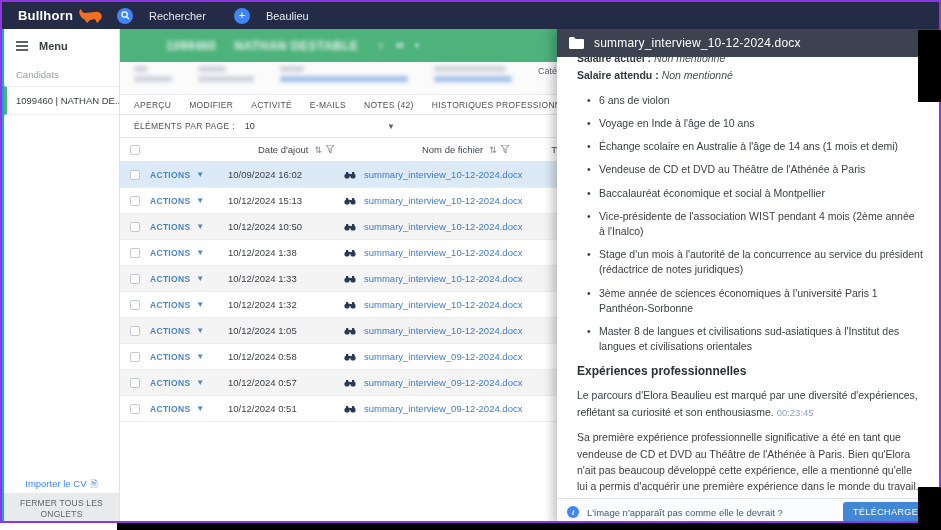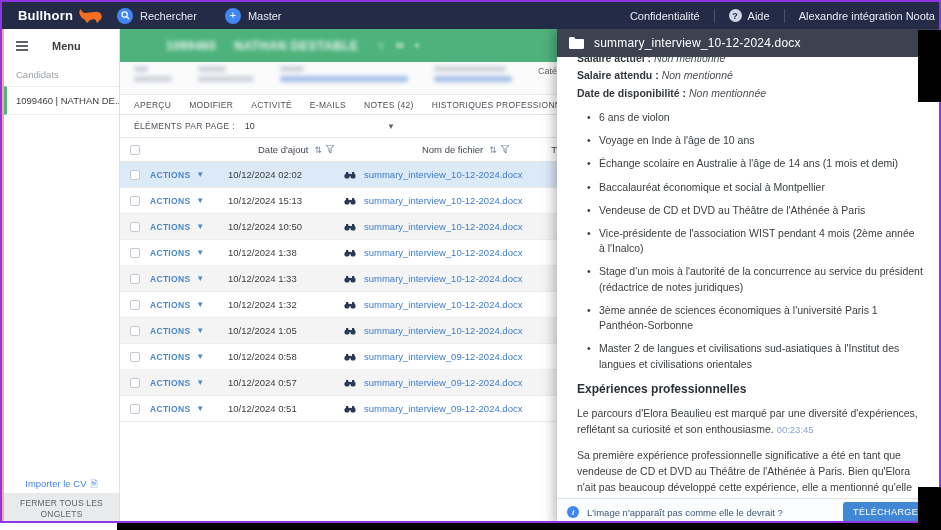--- a/index.html
+++ b/index.html
@@ -1,37 +1,37 @@
 <!DOCTYPE html>
 <html><head>
 <meta charset="utf-8">
 <style>
   * { margin:0; padding:0; box-sizing:border-box; }
   html,body { background:#111; }
   body { font-family:"Liberation Sans", sans-serif; }
   .screen { position:relative; width:941px; height:530px; background:#000; overflow:hidden; }
-  .window { position:absolute; left:0; top:0; width:941px; height:523px; background:#fca5a5; border:2px solid #8f36e3; overflow:hidden;padding-left:9px; }
+  .window { position:absolute; left:0; top:0; width:941px; height:523px; background:#0ea5e9; border:2px solid #8f36e3; overflow:hidden;padding-left:9px; }
   .below-strip-left { position:absolute; left:0; top:523px; width:117px; height:7px; background:#fdfdfd; }
   .blackbox { position:absolute; background:#000; z-index:60; }
 
   
   .navbar { position:absolute; left:0; top:0; width:100%; height:27px; background:#232b47; display:flex; align-items:center; color:#fff; z-index:30; }
   .brand { display:flex; align-items:center; gap:4px; padding:0 14px 0 16px; }
   .brand-text { font-size:13px; font-weight:bold; letter-spacing:.2px; }
   .bull { width:26px; height:16px; }
-  .nav-item { display:flex; align-items:center; gap:7px; font-size:11px; color:#e8eaf2; margin-right:28px; cursor:pointer; }
+  .nav-item { display:flex; align-items:center; gap:16px; font-size:11px; color:#e8eaf2; margin-right:28px; cursor:pointer; }
   .blue-circle { width:16px; height:16px; border-radius:50%; background:#4285f4; display:flex; align-items:center; justify-content:center; color:#fff; font-size:11px; line-height:1; }
   .nav-right { margin-left:auto; display:flex; align-items:center; font-size:11px; color:#e8eaf2; }
   .nav-right .sep { width:1px; height:14px; background:#4a5273; margin:0 14px; }
   .help-circle { width:13px; height:13px; border-radius:50%; background:#cfd6e6; color:#232b47; font-size:9px; font-weight:bold; display:inline-flex; align-items:center; justify-content:center; margin-right:6px; }
   .user-label { padding-right:4px; white-space:nowrap; }
 
   
   .sidebar { position:absolute; left:2px; top:27px; width:116px; height:496px; background:#fff; border-right:1px solid #dfe1e5; z-index:10; }
-  .menu-row { display:flex; align-items:center; gap:24px; padding:10px 10px 8px 12px; font-size:11px; color:#3c4043; font-weight:bold; }
+  .menu-row { display:flex; align-items:center; gap:11px; padding:10px 10px 8px 12px; font-size:11px; color:#3c4043; font-weight:bold; }
   .hamburger { display:inline-block; width:12px; }
   .hamburger span { display:block; height:2px; background:#5f6368; margin:2px 0; }
   .side-section { font-size:9.5px; color:#9aa0a6; padding:8px 12px 6px; }
   .side-item { font-size:9.5px; color:#3c4043; padding:8px 8px 8px 9px; border-left:3px solid #4db27c; border-top:1px solid #eceef0; border-bottom:1px solid #eceef0; background:#fff; white-space:nowrap; overflow:hidden; cursor:pointer; }
   .import-cv { position:absolute; bottom:32px; left:0; width:100%; text-align:center; font-size:9.5px; color:#4285f4; cursor:pointer; }
   .doc-glyph { display:inline-block; margin-left:4px; font-size:9px; }
   .close-tabs { position:absolute; bottom:0; left:0; width:100%; background:#e9eaec; color:#5f6368; font-size:8.5px; text-align:center; padding:5px 4px; line-height:1.3; letter-spacing:.2px; cursor:pointer; }
 
   
   .main { position:absolute; left:118px; top:27px; width:823px; height:496px; background:#fff; }
@@ -116,29 +116,21 @@
         <span class="blue-circle">
           <svg width="9" height="9" viewBox="0 0 10 10">
               <circle cx="4" cy="4" r="3" fill="none" stroke="#fff" stroke-width="1.4"></circle>
               <line x1="6.2" y1="6.2" x2="9" y2="9" stroke="#fff" stroke-width="1.4"></line>
             </svg>
         </span>
         <span>Rechercher</span>
       </div>
       <div class="nav-item">
         <span class="blue-circle">+</span>
-        <span>Master</span>
-      </div>
-      <div class="nav-right">
-        <span>Confidentialité</span>
-        <span class="sep"></span>
-        <span class="help-circle">?</span>
-        <span>Aide</span>
-        <span class="sep"></span>
-        <span class="user-label">Alexandre intégration Noota</span>
+        <span>Beaulieu</span>
       </div>
     </div>
 
     <div class="sidebar">
       <div class="menu-row">
         <span class="hamburger">
             <span></span>
             <span></span>
             <span></span>
           </span>
@@ -235,21 +227,21 @@
       </div>
 
       <div class="trow selected">
         <span class="cell-check">
             <span class="checkbox"></span>
           </span>
         <span class="cell-actions">
             <span>ACTIONS</span>
             <span class="caret">▼</span>
           </span>
-        <span class="cell-date">10/12/2024 02:02</span>
+        <span class="cell-date">10/09/2024 16:02</span>
         <span class="cell-icon">
             <svg width="12" height="8" viewBox="0 0 12 8">
               <circle cx="3" cy="5" r="2.6" fill="#2a3a55"></circle>
               <circle cx="9" cy="5" r="2.6" fill="#2a3a55"></circle>
               <path d="M2 1h2l1 3H2zM8 1h2l1 3H8z" fill="#2a3a55"></path>
               <circle cx="6" cy="4" r="1.2" fill="#2a3a55"></circle>
             </svg>
           </span>
         <span class="cell-file"><a href="#">summary_interview_10-12-2024.docx</a></span>
         <span class="cell-type"><span class="blur-bar" style="width:70px"></span></span>
@@ -442,31 +434,30 @@
           <path d="M0 1.5C0 .7.7 0 1.5 0H5l1.5 2H14a1 1 0 0 1 1 1v7.5a1.5 1.5 0 0 1-1.5 1.5h-12A1.5 1.5 0 0 1 0 10.5z" fill="#fff"></path>
         </svg>
         <span class="panel-title">summary_interview_10-12-2024.docx</span>
         <span class="refresh">⟳</span>
       </div>
 
       <div class="panel-body">
         <div class="doc">
           <div class="doc-field"><b>Salaire actuel :</b> <i>Non mentionné</i></div>
           <div class="doc-field"><b>Salaire attendu :</b> <i>Non mentionné</i></div>
-          <div class="doc-field"><b>Date de disponibilité :</b> <i>Non mentionnée</i></div>
           <ul>
             <li>6 ans de violon</li>
             <li>Voyage en Inde à l'âge de 10 ans</li>
             <li>Échange scolaire en Australie à l'âge de 14 ans (1 mois et demi)</li>
+            <li>Vendeuse de CD et DVD au Théâtre de l'Athénée à Paris</li>
             <li>Baccalauréat économique et social à Montpellier</li>
-            <li>Vendeuse de CD et DVD au Théâtre de l'Athénée à Paris</li>
             <li>Vice-présidente de l'association WIST pendant 4 mois (2ème année à l'Inalco)</li>
             <li>Stage d'un mois à l'autorité de la concurrence au service du président (rédactrice de notes juridiques)</li>
             <li>3ème année de sciences économiques à l'université Paris 1 Panthéon-Sorbonne</li>
-            <li>Master 2 de langues et civilisations sud-asiatiques à l'Institut des langues et civilisations orientales</li>
+            <li>Master 8 de langues et civilisations sud-asiatiques à l'Institut des langues et civilisations orientales</li>
           </ul>
           <div class="doc-h2">Expériences professionnelles</div>
           <p><span>Le parcours d'Elora Beaulieu est marqué par une diversité d'expériences, reflétant sa curiosité et son enthousiasme.</span> <span class="ts">00:23:45</span></p>
           <p><span>Sa première expérience professionnelle significative a été en tant que vendeuse de CD et DVD au Théâtre de l'Athénée à Paris. Bien qu'Elora n'ait pas beaucoup développé cette expérience, elle a mentionné qu'elle lui a permis d'acquérir une première expérience dans le monde du travail.</span> </p>
 
         </div>
       </div>
 
       <div class="panel-footer">
         <span class="info-icon">i</span>

